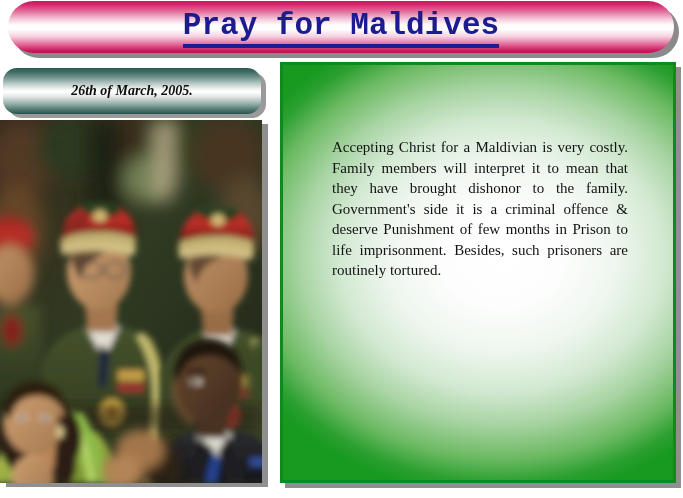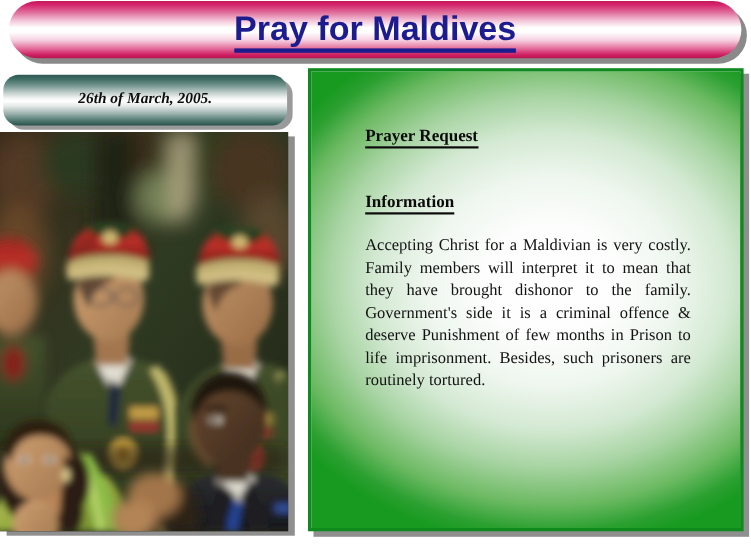--- a/index.html
+++ b/index.html
@@ -47,21 +47,21 @@
     overflow: hidden;
   }
   #title-text {
     position: absolute;
     left: 0;
     top: 0;
     width: 100%;
     height: 52px;
     line-height: 50px;
     text-align: center;
-    font-family: Liberation Sans, sans-serif;
+    font-family: Liberation Mono, monospace;
     font-weight: bold;
     font-size: 31px;
     color: #1c1c8e;
     letter-spacing: 0px;
     text-decoration: none;
     white-space: nowrap;
   }
   #title-text span.tt {
     border-bottom: 4px solid #1c1c8e;
     padding-bottom: 1px;
@@ -405,24 +405,22 @@
 
     <rect x="0" y="0" width="262" height="363" fill="#4a3a1a" opacity="0.05"></rect>
   </svg>
 </div>
 
 <div id="content-shadow"></div>
 <div id="content-panel">
   <div id="content-inner">
 
     <div>
-      <div class="section-heading">Prayer Request</div>
     </div>
 
     <div class="gap-after-para"></div>
 
     <div>
-      <div class="section-heading">Information</div>
       <p class="body-para">Accepting Christ for a Maldivian is very costly. Family members will interpret it to mean that they have brought dishonor to the family. Government's side it is a criminal offence &amp; deserve Punishment of few months in Prison to life imprisonment. Besides, such prisoners are routinely tortured.</p>
     </div>
 
   </div>
 </div>
 
 </body></html>

